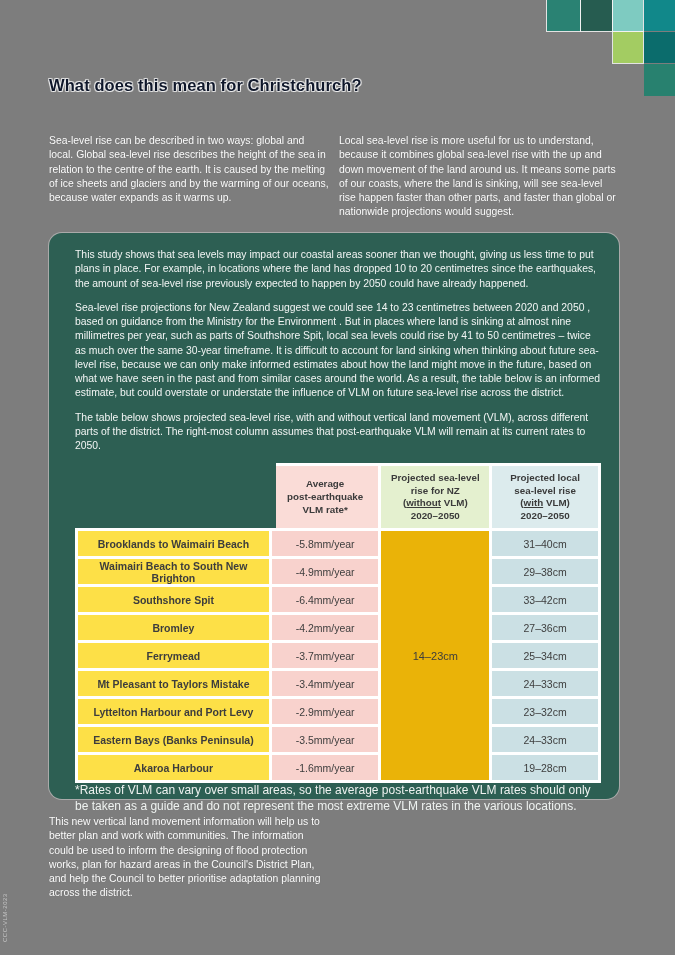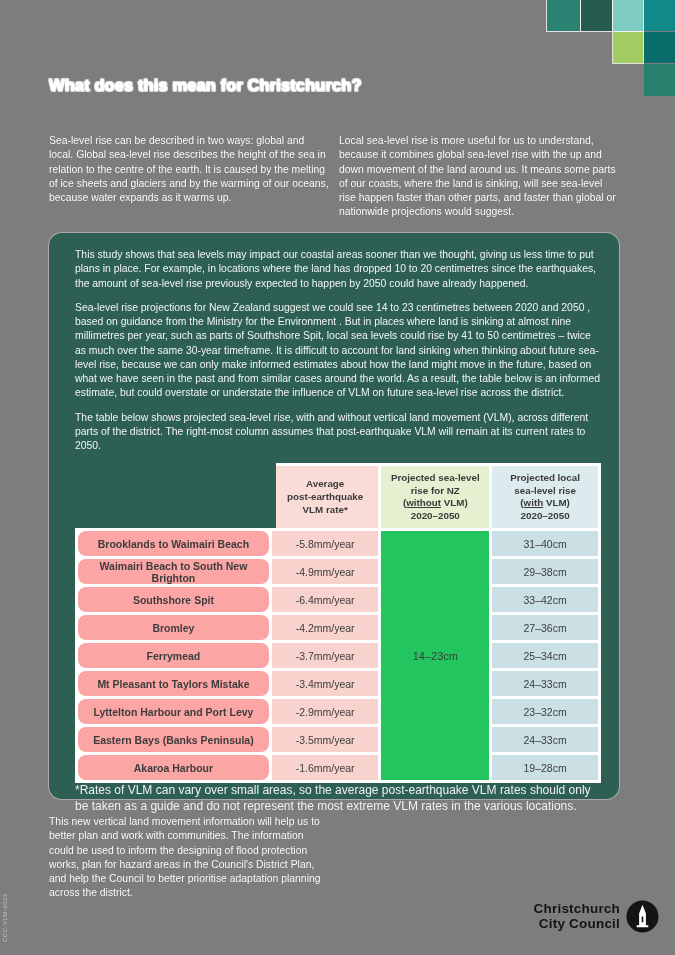--- a/index.html
+++ b/index.html
@@ -9,21 +9,21 @@
   
   .sq{position:absolute;box-shadow:0 0 0 1px rgba(245,245,245,.85);}
   .sq.a{left:547px;top:0;width:33px;height:31px;background:#2a8273;}
   .sq.b{left:581px;top:0;width:31px;height:31px;background:#265c50;}
   .sq.c{left:613px;top:0;width:30px;height:31px;background:#7ecbc1;}
   .sq.d{left:644px;top:0;width:31px;height:31px;background:#11888a;box-shadow:none;}
   .sq.e{left:613px;top:32px;width:30px;height:31px;background:#a3cc62;}
   .sq.f{left:644px;top:32px;width:31px;height:31px;background:#0b6c6c;box-shadow:none;}
   .sq.g{left:644px;top:64px;width:31px;height:32px;background:#28816f;box-shadow:none;}
 
-  .halo{color:#ffffff;text-shadow:0 0 1px #fff,0 0 2px rgba(255,255,255,.85),1px 1px 0 rgba(255,255,255,.65),-1px -1px 0 rgba(255,255,255,.65),1px -1px 0 rgba(255,255,255,.55),-1px 1px 0 rgba(255,255,255,.55);}
+  .halo{color:#0f172a;text-shadow:0 0 1px #fff,0 0 2px rgba(255,255,255,.85),1px 1px 0 rgba(255,255,255,.65),-1px -1px 0 rgba(255,255,255,.65),1px -1px 0 rgba(255,255,255,.55),-1px 1px 0 rgba(255,255,255,.55);}
   .h1{position:absolute;left:49px;top:76px;font-size:16.5px;font-weight:bold;letter-spacing:.1px;}
   .h2{position:absolute;left:49px;top:113px;font-size:12.5px;font-weight:bold;}
 
   .intro{position:absolute;left:49px;top:134px;width:568px;display:grid;grid-template-columns:280px 1fr;column-gap:10px;}
   .intro p{margin:0;font-size:10.4px;line-height:1.37;color:#fdfdfd;text-shadow:0 0 1px rgba(60,60,60,.35);}
 
   
   .panel{position:absolute;left:49px;top:233px;width:570px;height:566px;background:#2d5f53;border-radius:13px;box-sizing:border-box;padding:15px 18px 0 26px;box-shadow:0 0 0 1px rgba(255,255,255,.35);}
   .panel p{margin:0 0 10px 0;font-size:10.4px;line-height:1.37;color:#f2f5f4;}
 
@@ -32,23 +32,23 @@
   table.vlm{border-collapse:separate;border-spacing:3px;background:#fff;table-layout:fixed;}
   col.c-loc{width:198px;} col.c-pink{width:109px;} col.c-green{width:111px;} col.c-blue{width:109px;}
   .vlm th,.vlm td{padding:0 2px;text-align:center;font-family:"Liberation Sans",sans-serif;}
   .vlm thead tr{height:62px;}
   .vlm tbody tr{height:25px;}
   .vlm th{font-size:9.8px;font-weight:bold;color:#3b3b3b;line-height:1.28;}
   .vlm td{font-size:10.5px;color:#3d3d3d;}
   .corner-patch{position:absolute;left:0;top:0;width:201px;height:65px;background:#2d5f53;}
   .th-corner{background:transparent;}
   .bg-pink-h{background:#fadcd7;} .bg-pink{background:#f8d2cd;}
-  .bg-green-h{background:#e4f0cf;} .bg-green{background:#22c55e;}
+  .bg-green-h{background:#e4f0cf;} .bg-green{background:#eab308;}
   .bg-blue-h{background:#dcebed;} .bg-blue{background:#cbe0e4;}
-  .bg-loc{background:#fca5a5;font-weight:bold;color:#333;font-size:10.6px;border-radius:8px;}
+  .bg-loc{background:#fde047;font-weight:bold;color:#333;font-size:10.6px;}
   .u{text-decoration:underline;}
   td.merged{vertical-align:middle;font-size:11px;}
 
   .footnote{margin-top:0;font-size:12px;line-height:1.32;color:#eef2f0;}
 
   .outro{position:absolute;left:49px;top:815px;width:568px;display:grid;grid-template-columns:280px 1fr;column-gap:10px;}
   .outro p{margin:0;font-size:10.4px;line-height:1.37;color:#fdfdfd;text-shadow:0 0 1px rgba(60,60,60,.35);}
   .dl-link{color:#2fa98f;font-weight:bold;cursor:pointer;}
   .url{margin-top:6px !important;font-size:7px !important;line-height:1.45 !important;color:#e9e9e9 !important;word-break:break-all;}
 
@@ -168,27 +168,16 @@
       <div class="corner-patch"></div>
     </div>
 
     <div class="footnote">*Rates of VLM can vary over small areas, so the average post-earthquake VLM rates should only be taken as a guide and do not represent the most extreme VLM rates in the various locations.</div>
   </div>
 
   <div class="outro">
     <p>This new vertical land movement information will help us to better plan and work with communities. The information could be used to inform the designing of flood protection works, plan for hazard areas in the Council's District Plan, and help the Council to better prioritise adaptation planning across the district.</p>
   </div>
 
-  <div class="logo">
-    <div class="logo-text">
-      <div>Christchurch</div>
-      <div>City Council</div>
-    </div>
-    <svg class="logo-mark" viewBox="0 0 34 34">
-      <circle cx="17" cy="17" r="16.5" fill="#141414"></circle>
-      <path d="M17 5 L20.5 14 L20.5 26 L23 26 L23 28 L11 28 L11 26 L13.5 26 L13.5 14 Z" fill="#ffffff"></path>
-      <rect x="16.2" y="17" width="1.6" height="6" fill="#141414"></rect>
-    </svg>
-  </div>
 
   <div class="vcode">CCC-VLM-2023</div>
 
 </div>
 
 </body></html>

